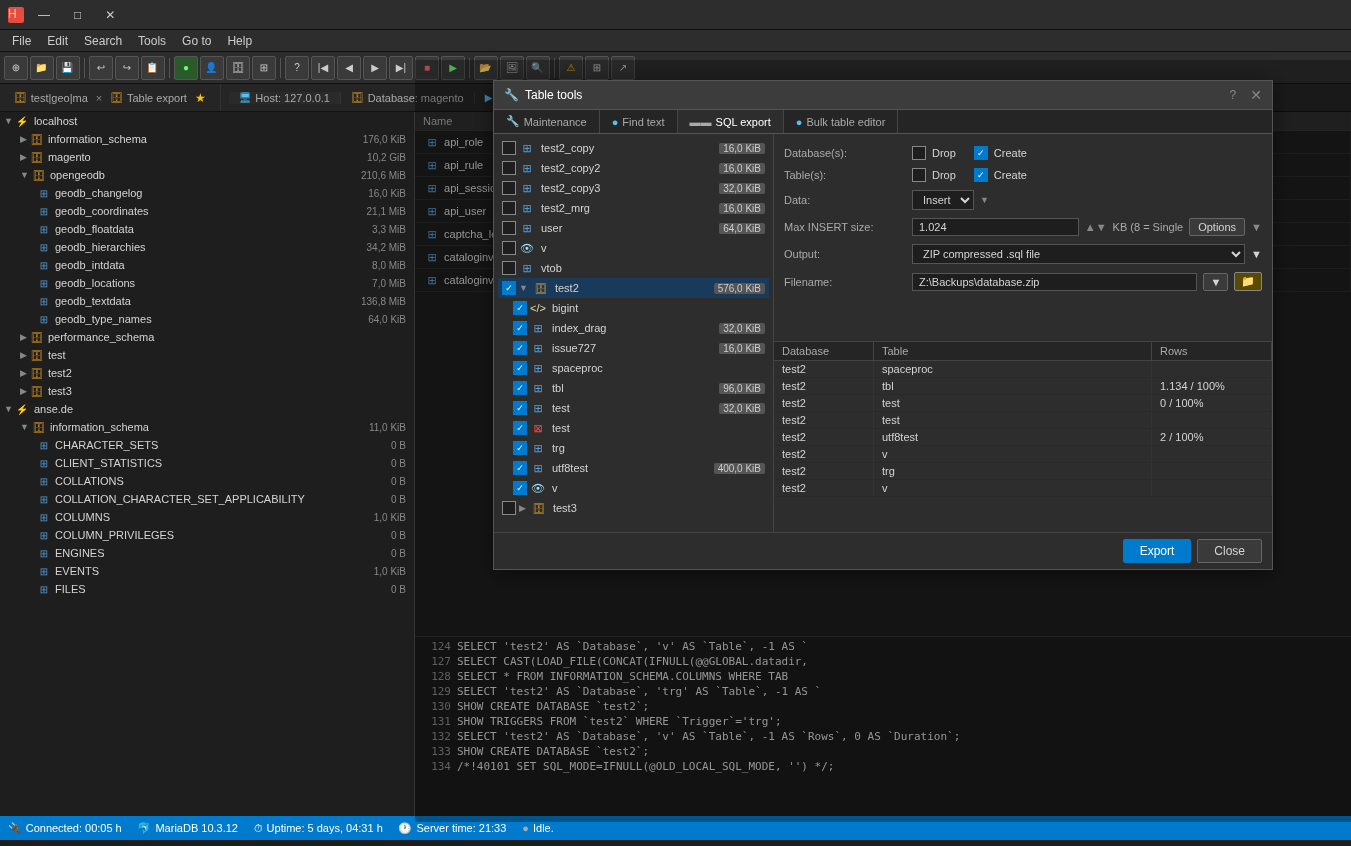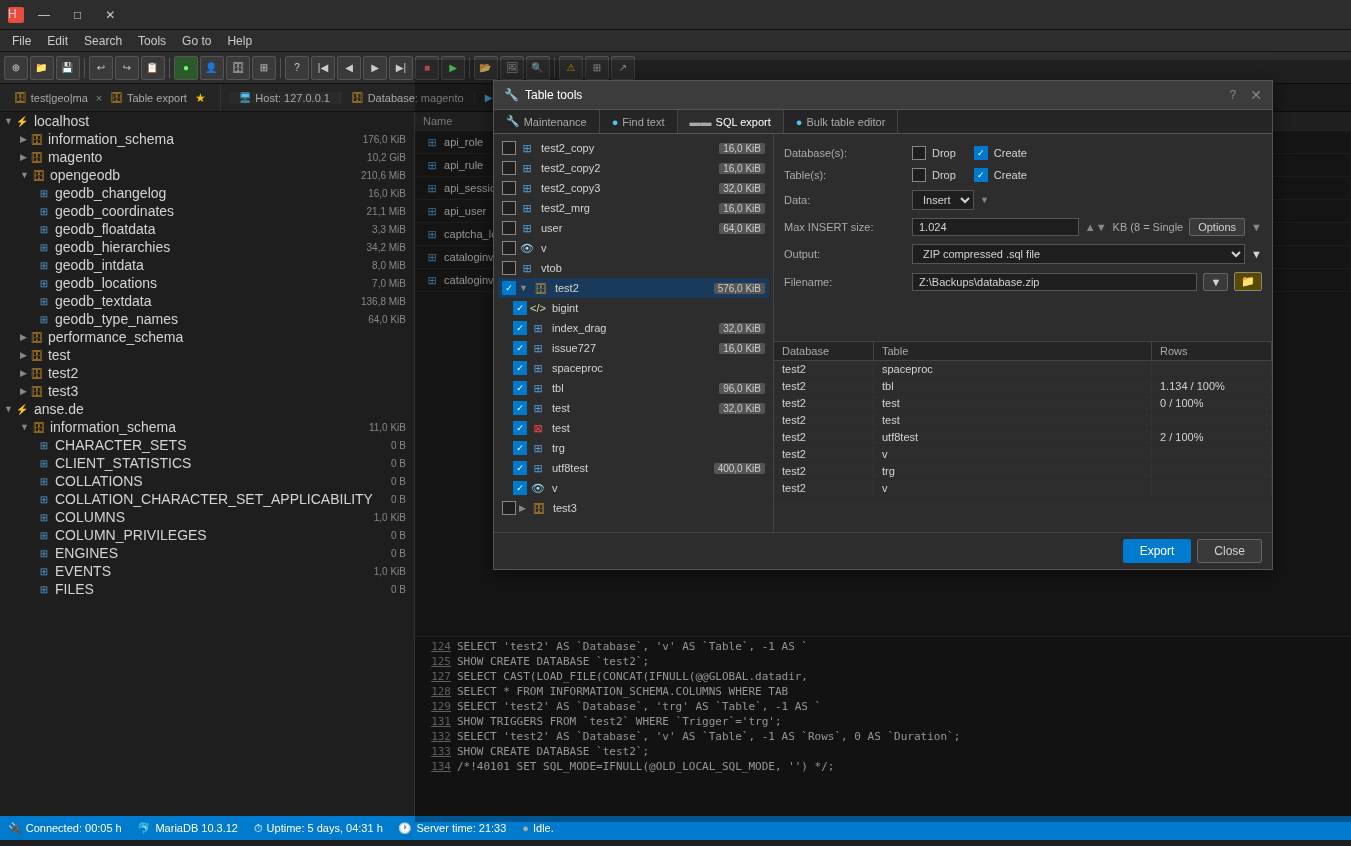--- a/index.html
+++ b/index.html
@@ -26,38 +26,38 @@
 
     
     #main { display: flex; height: calc(846px - 30px - 22px - 32px - 28px - 30px); }
 
     
     #left-panel { width: 415px; background: #1e1e1e; border-right: 1px solid #333; overflow-y: auto; flex-shrink: 0; }
 
     
     .tree-item { display: flex; align-items: center; padding: 1px 4px; cursor: pointer; white-space: nowrap; }
     .tree-icon { width: 16px; height: 16px; margin-right: 3px; display: inline-flex; align-items: center; justify-content: center; font-size: 10px; flex-shrink: 0; }
-    .tree-label { flex: 1; font-size: 14px; color: #d4d4d4; }
+    .tree-label { flex: 1; font-size: 11px; color: #d4d4d4; }
     .tree-size { font-size: 10px; color: #888; margin-left: auto; padding-right: 4px; }
 
     
     #right-panel { flex: 1; display: flex; flex-direction: column; overflow: hidden; }
 
     
     #table-area { flex: 1; overflow-y: auto; background: #1e1e1e; }
     .table-header { display: flex; background: #2d2d2d; border-bottom: 1px solid #333; position: sticky; top: 0; z-index: 10; }
     .th-cell { padding: 3px 8px; font-size: 11px; color: #aaa; border-right: 1px solid #333; cursor: pointer; }
     .table-row { display: flex; border-bottom: 1px solid #2a2a2a; cursor: pointer; }
     .td-cell { padding: 2px 8px; font-size: 11px; color: #d4d4d4; border-right: 1px solid #2a2a2a; overflow: hidden; text-overflow: ellipsis; white-space: nowrap; }
     .td-icon { width: 18px; height: 18px; display: inline-flex; align-items: center; justify-content: center; }
 
     
     #bottom-panel { height: 180px; background: #1a1a1a; border-top: 1px solid #333; overflow-y: auto; padding: 2px 4px; font-family: monospace; font-size: 11px; color: #d4d4d4; }
     .log-line { padding: 1px 2px; white-space: nowrap; }
-    .log-num { color: #888; margin-right: 6px; display: inline-block; width: 30px; text-align: right; text-decoration: underline; }
+    .log-num { color: #888; margin-right: 6px; display: inline-block; width: 30px; text-align: right; }
 
     
     #statusbar { height: 24px; background: #007acc; display: flex; align-items: center; padding: 0 8px; gap: 16px; font-size: 11px; color: #fff; }
     .status-item { display: flex; align-items: center; gap: 4px; }
 
     
     #modal-overlay { position: fixed; top: 60px; left: 415px; right: 0; bottom: 24px; background: rgba(0,0,0,0.3); display: flex; align-items: flex-start; justify-content: center; z-index: 100; }
     #modal { background: #2d2d2d; border: 1px solid #555; width: 780px; margin-top: 20px; box-shadow: 0 4px 20px rgba(0,0,0,0.5); display: flex; flex-direction: column; height: 490px; }
     #modal-title { background: #3c3c3c; padding: 6px 10px; display: flex; align-items: center; gap: 6px; border-bottom: 1px solid #555; }
     #modal-title .modal-icon { color: #e8a020; }
@@ -454,24 +454,24 @@
       <div class="td-cell" style="width:90px;">13,1 MiB</div>
       <div class="td-cell" style="width:160px;">2019-01-17 09:08:24</div>
       <div class="td-cell" style="width:140px;"></div>
       <div class="td-cell" style="flex:1;">InnoDB</div>
     </div>
         </div>
     </div>
 
     <div id="bottom-panel">
     <div class="log-line"><span class="log-num">124</span><span>SELECT 'test2' AS `Database`, 'v' AS `Table`, -1 AS `</span></div>
-        <div class="log-line"><span class="log-num">125</span><span>SHOW CREATE DATABASE `test2`;</span></div>
         <div class="log-line"><span class="log-num">127</span><span>SELECT CAST(LOAD_FILE(CONCAT(IFNULL(@@GLOBAL.datadir,</span></div>
         <div class="log-line"><span class="log-num">128</span><span>SELECT * FROM INFORMATION_SCHEMA.COLUMNS WHERE  TAB</span></div>
         <div class="log-line"><span class="log-num">129</span><span>SELECT 'test2' AS `Database`, 'trg' AS `Table`, -1 AS `</span></div>
+        <div class="log-line"><span class="log-num">130</span><span>SHOW CREATE DATABASE `test2`;</span></div>
         <div class="log-line"><span class="log-num">131</span><span>SHOW TRIGGERS FROM `test2` WHERE `Trigger`='trg';</span></div>
         <div class="log-line"><span class="log-num">132</span><span>SELECT 'test2' AS `Database`, 'v' AS `Table`, -1 AS `Rows`, 0 AS `Duration`;</span></div>
         <div class="log-line"><span class="log-num">133</span><span>SHOW CREATE DATABASE `test2`;</span></div>
         <div class="log-line"><span class="log-num">134</span><span>/*!40101 SET SQL_MODE=IFNULL(@OLD_LOCAL_SQL_MODE, '') */;</span></div>
       </div>
   </div>
 </div>
 
 <div id="statusbar">
   <div class="status-item">

